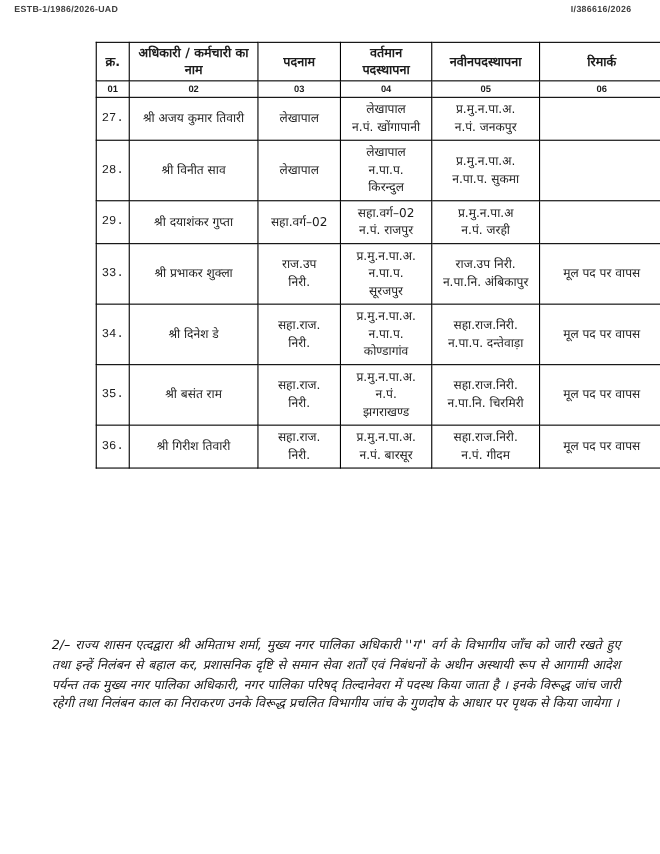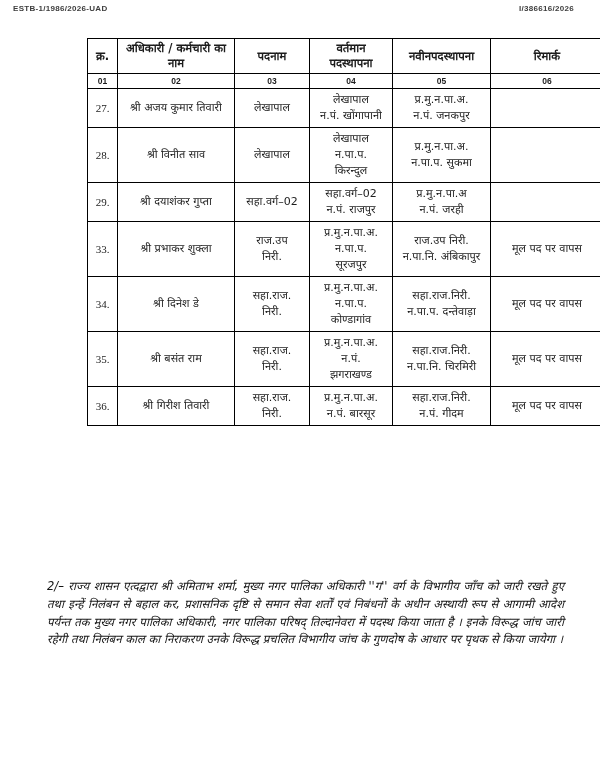--- a/index.html
+++ b/index.html
@@ -50,21 +50,21 @@
     padding: 2px 2px;
   }
   tr.colnums td {
     font-family: Liberation Sans, sans-serif;
     font-size: 8.5px;
     font-weight: bold;
     line-height: 10px;
     padding: 2px 0;
   }
   td.sno {
-    font-family: Liberation Serif, serif;
+    font-family: Liberation Mono, monospace;
     font-size: 10px;
     text-align: left;
     vertical-align: top;
     padding: 2px 0 2px 4px;
   }
   td.remark {
     vertical-align: top;
     padding-top: 4px;
   }
   .order-paragraph {

